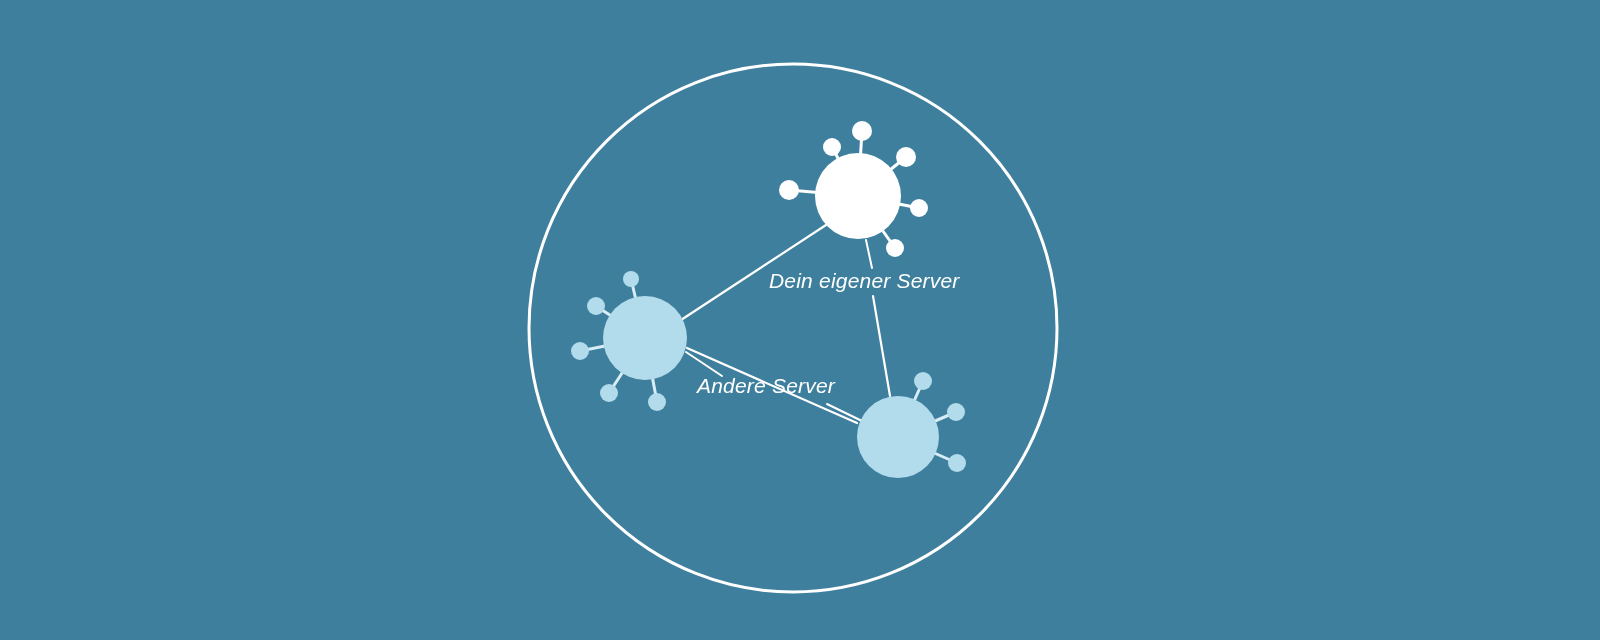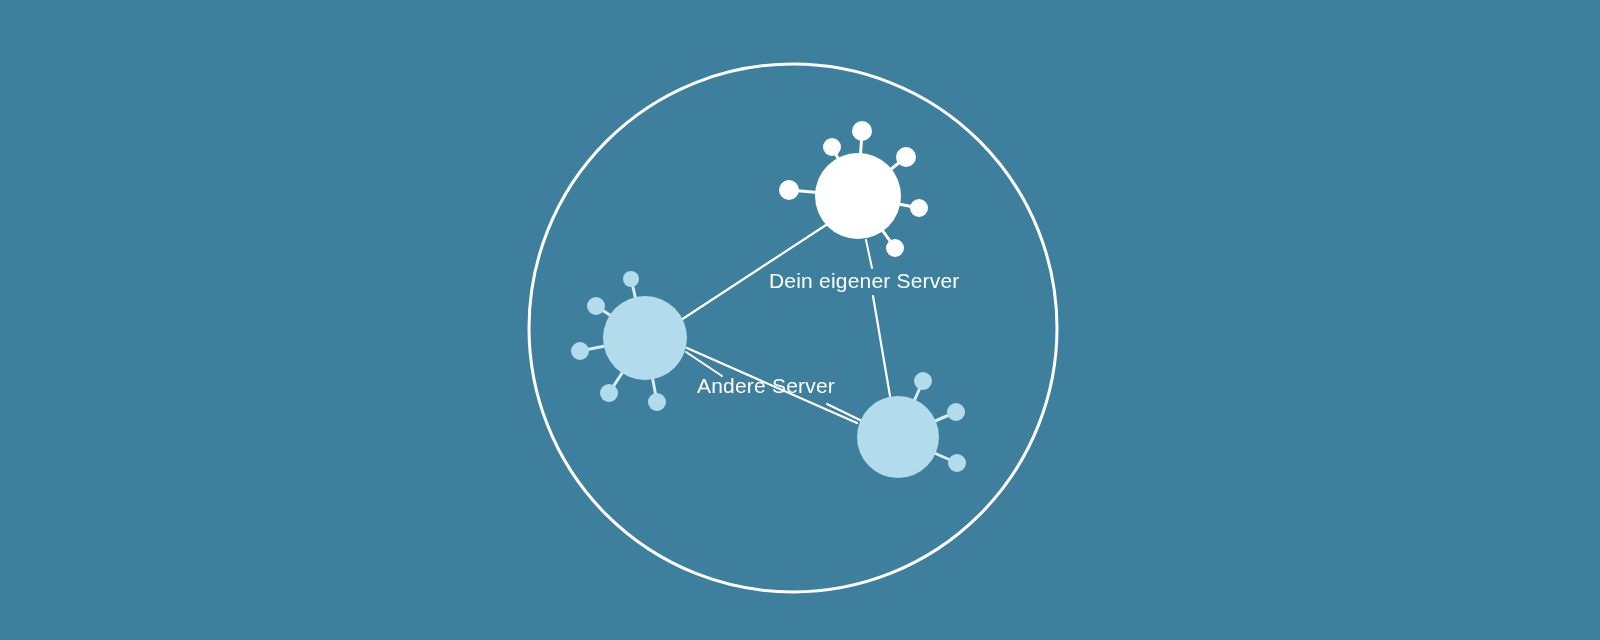--- a/index.html
+++ b/index.html
@@ -8,20 +8,21 @@
     padding: 0;
   }
   body {
     font-family: "Liberation Sans", sans-serif;
   }
   #stage {
     position: relative;
     width: 1600px;
     height: 640px;
     overflow: hidden;
+    font-style: italic;
   }
   #diagram-svg {
     display: block;
     width: 1600px;
     height: 640px;
   }
   .node-label {
     font-family: "Liberation Sans", sans-serif;
     font-size: 21px;
     font-weight: 400;

